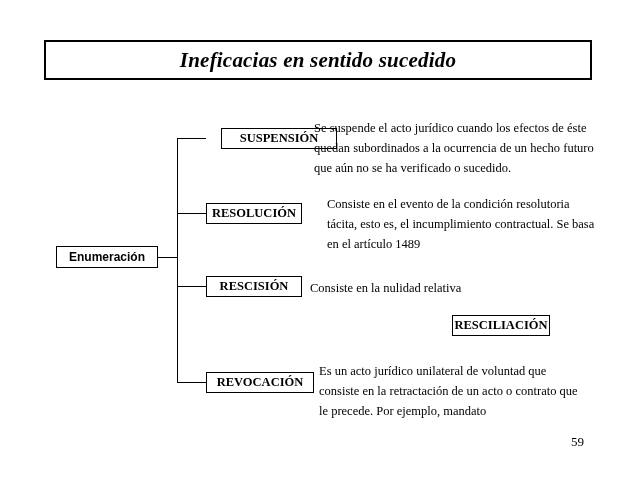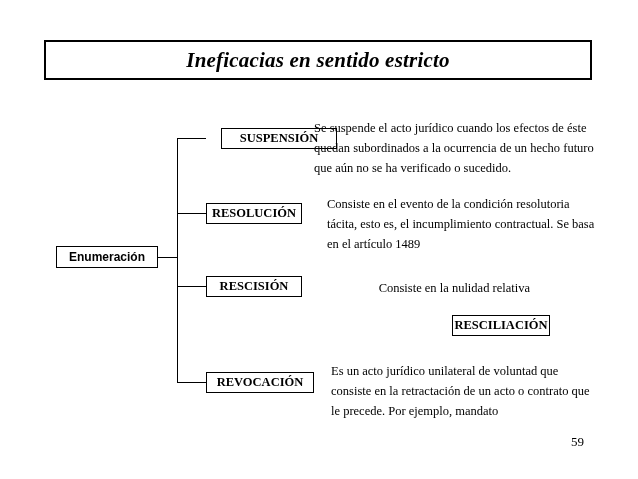--- a/index.html
+++ b/index.html
@@ -101,22 +101,22 @@
   .desc {
     position: absolute;
     font-family: "Liberation Serif", serif;
     font-size: 12.5px;
     line-height: 20px;
     color: #000000;
     white-space: pre-line;
   }
   #desc-suspension { left: 314px; top: 118px; width: 290px; }
   #desc-resolucion { left: 327px; top: 194px; width: 270px; }
-  #desc-rescision  { left: 310px; top: 278px; width: 220px; text-align: right; }
-  #desc-revocacion { left: 331px; top: 361px; width: 260px; }
+  #desc-rescision  { left: 310px; top: 278px; width: 220px; }
+  #desc-revocacion { left: 319px; top: 361px; width: 260px; }
 
   .note-italic {
     position: absolute;
     left: 338px;
     top: 317px;
     font-family: "Liberation Serif", serif;
     font-style: italic;
     font-size: 13px;
     color: #000000;
   }
@@ -130,21 +130,21 @@
     font-size: 13px;
     color: #000000;
   }
 </style>
 </head>
 <body>
 
 <div id="slide">
 
   <div class="title-box">
-    <div class="title-text">Ineficacias en sentido estricto</div>
+    <div class="title-text">Ineficacias en sentido sucedido</div>
   </div>
 
   <div class="line line-v" id="trunk"></div>
   <div class="line line-h" id="lead-root"></div>
   <div class="line line-h" id="lead-suspension"></div>
   <div class="line line-h" id="lead-resolucion"></div>
   <div class="line line-h" id="lead-rescision"></div>
   <div class="line line-h" id="lead-revocacion"></div>
 
   <div class="node node-sans" id="root-node">

